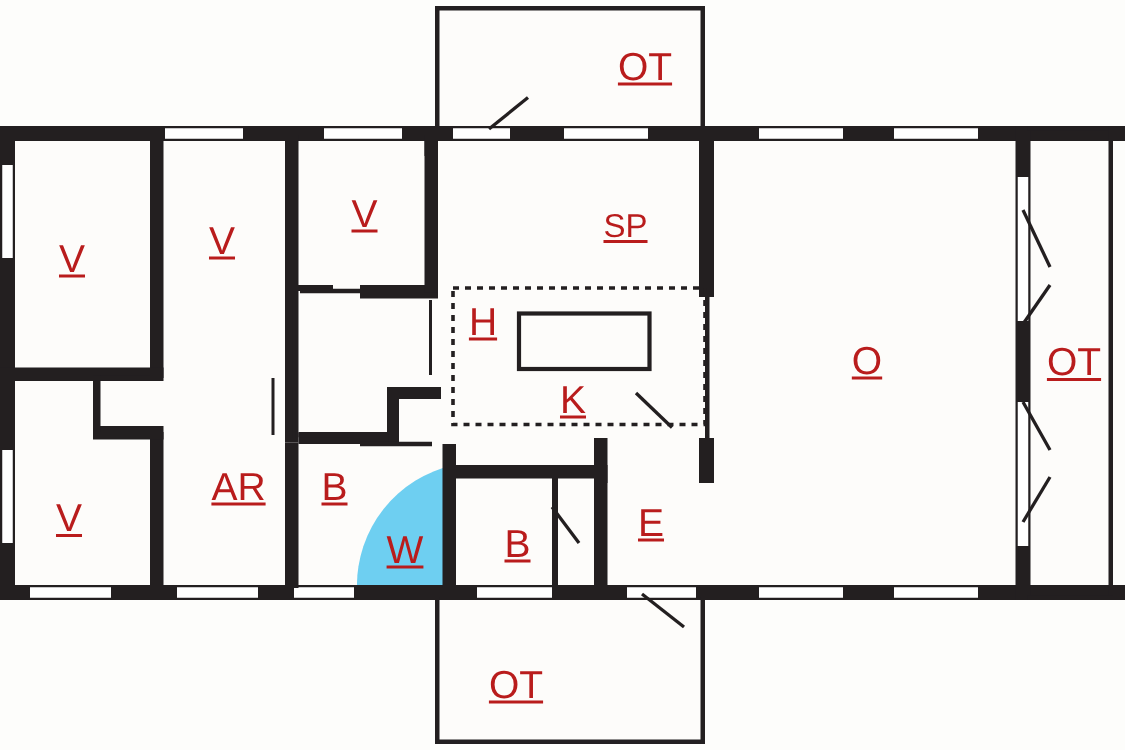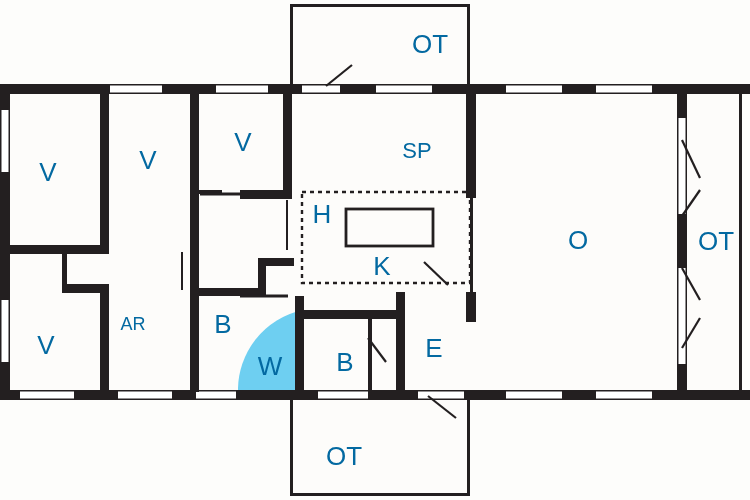--- a/index.html
+++ b/index.html
@@ -16,27 +16,28 @@
     overflow: hidden;
   }
   #plan-svg {
     position: absolute;
     left: 0; top: 0;
     width: 750px;
     height: 500px;
   }
   .room-label {
     position: absolute;
-    color: #0369a1;
+    color: #b91c1c;
     font-family: "Liberation Sans", sans-serif;
     font-weight: 400;
     line-height: 1;
     white-space: nowrap;
     transform: translate(-50%, -50%);
     user-select: none;
+    text-decoration: underline;
   }
 </style>
 </head>
 <body>
 
 <div id="plan-root">
 
   <svg id="plan-svg" viewBox="0 0 750 500">
 
     <g>
@@ -176,20 +177,20 @@
   <div class="room-label" style="left:48px;  top:172px; font-size:26px;">V</div>
   <div class="room-label" style="left:148px; top:160px; font-size:26px;">V</div>
   <div class="room-label" style="left:243px; top:142px; font-size:26px;">V</div>
   <div class="room-label" style="left:430px; top:44px;  font-size:26px;">OT</div>
   <div class="room-label" style="left:417px; top:151px; font-size:22px;">SP</div>
   <div class="room-label" style="left:322px; top:214px; font-size:26px;">H</div>
   <div class="room-label" style="left:382px; top:266px; font-size:26px;">K</div>
   <div class="room-label" style="left:578px; top:240px; font-size:26px;">O</div>
   <div class="room-label" style="left:716px; top:241px; font-size:26px;">OT</div>
   <div class="room-label" style="left:46px;  top:345px; font-size:26px;">V</div>
-  <div class="room-label" style="left:133px; top:324px; font-size:18px;">AR</div>
+  <div class="room-label" style="left:159px; top:324px; font-size:26px;">AR</div>
   <div class="room-label" style="left:223px; top:324px; font-size:26px;">B</div>
   <div class="room-label" style="left:270px; top:366px; font-size:26px;">W</div>
   <div class="room-label" style="left:345px; top:362px; font-size:26px;">B</div>
   <div class="room-label" style="left:434px; top:348px; font-size:26px;">E</div>
   <div class="room-label" style="left:344px; top:456px; font-size:26px;">OT</div>
 
 </div>
 
 </body></html>

